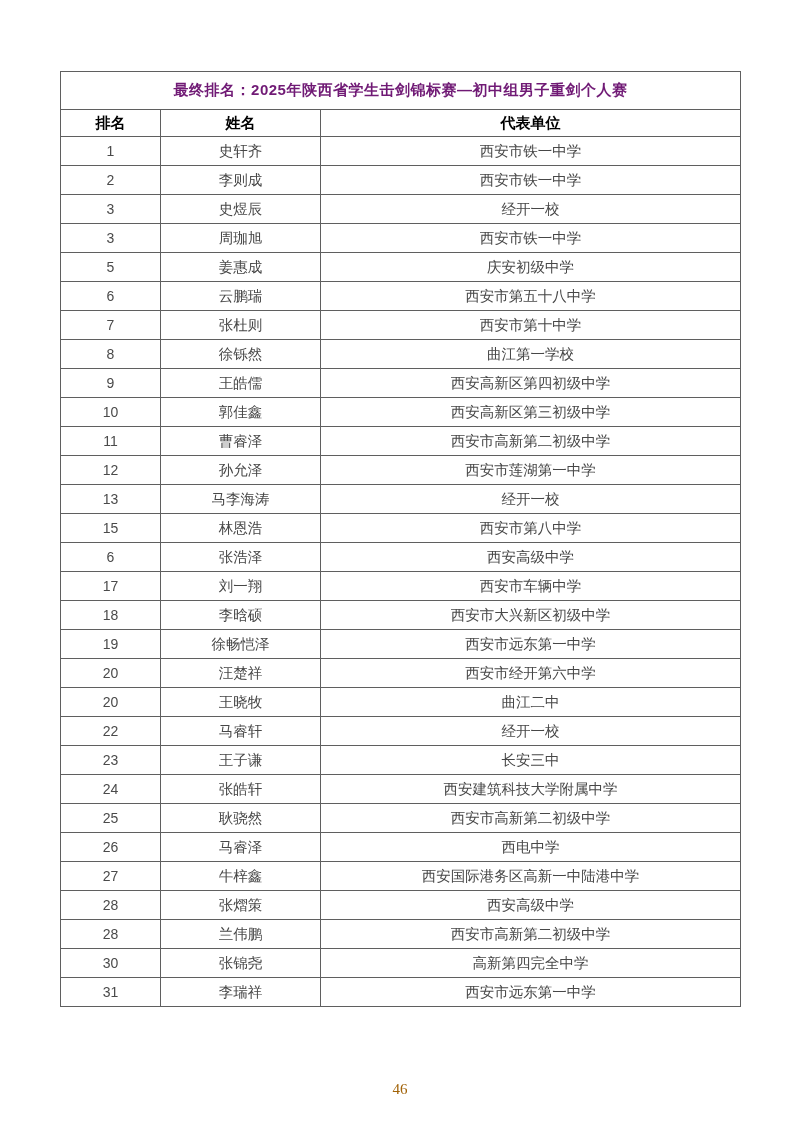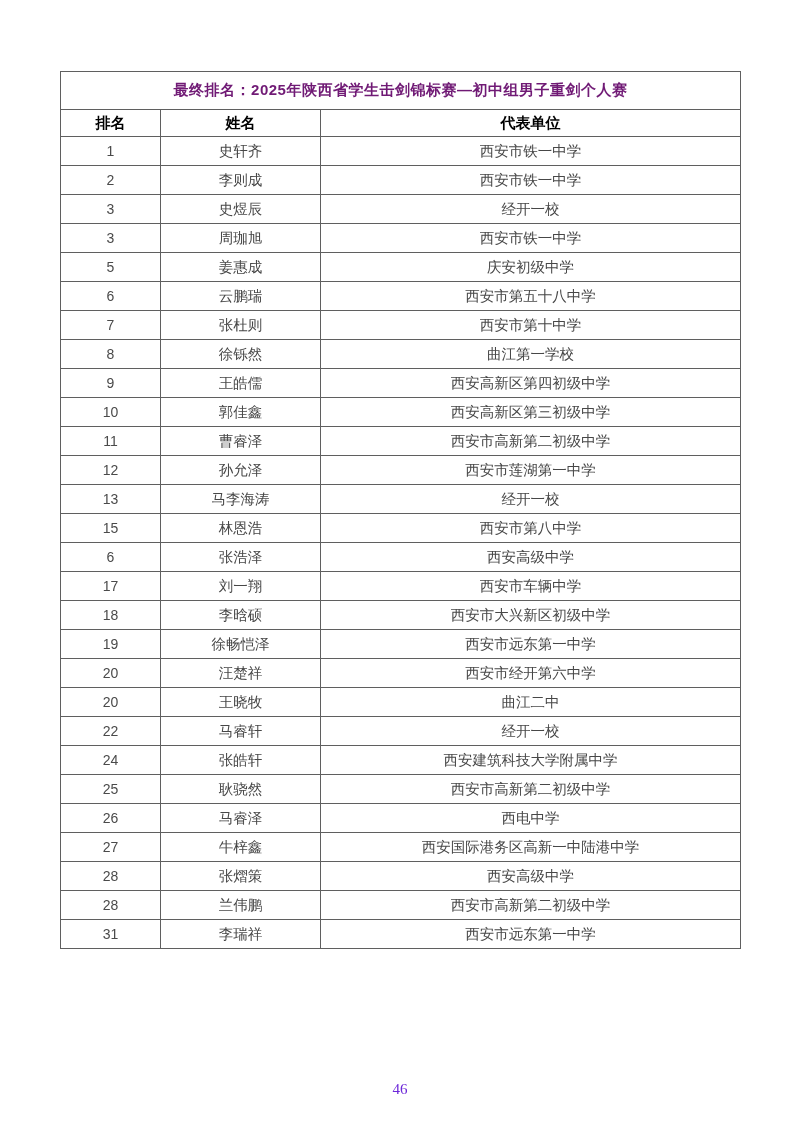--- a/index.html
+++ b/index.html
@@ -60,21 +60,21 @@
     color: #4a4a4a;
   }
   .page-number {
     position: absolute;
     left: 0;
     top: 1081px;
     width: 100%;
     text-align: center;
     font-family: "Liberation Serif", "DejaVu Serif", serif;
     font-size: 15px;
-    color: #6d28d9;
+    color: #a16207;
   }
 </style>
 </head>
 <body>
 
 <div class="page">
 
   <div class="table-wrap">
     <table class="ranking">
       <colgroup>
@@ -213,20 +213,25 @@
     <td class="name-cell">王晓牧</td>
     <td class="unit-cell">曲江二中</td>
   </tr>
 
   <tr>
     <td class="rank-cell">22</td>
     <td class="name-cell">马睿轩</td>
     <td class="unit-cell">经开一校</td>
   </tr>
 
+  <tr>
+    <td class="rank-cell">23</td>
+    <td class="name-cell">王子谦</td>
+    <td class="unit-cell">长安三中</td>
+  </tr>
 
   <tr>
     <td class="rank-cell">24</td>
     <td class="name-cell">张皓轩</td>
     <td class="unit-cell">西安建筑科技大学附属中学</td>
   </tr>
 
   <tr>
     <td class="rank-cell">25</td>
     <td class="name-cell">耿骁然</td>
@@ -250,20 +255,25 @@
     <td class="name-cell">张熠策</td>
     <td class="unit-cell">西安高级中学</td>
   </tr>
 
   <tr>
     <td class="rank-cell">28</td>
     <td class="name-cell">兰伟鹏</td>
     <td class="unit-cell">西安市高新第二初级中学</td>
   </tr>
 
+  <tr>
+    <td class="rank-cell">30</td>
+    <td class="name-cell">张锦尧</td>
+    <td class="unit-cell">高新第四完全中学</td>
+  </tr>
 
   <tr>
     <td class="rank-cell">31</td>
     <td class="name-cell">李瑞祥</td>
     <td class="unit-cell">西安市远东第一中学</td>
   </tr>
 </tbody>
     </table>
   </div>
 

